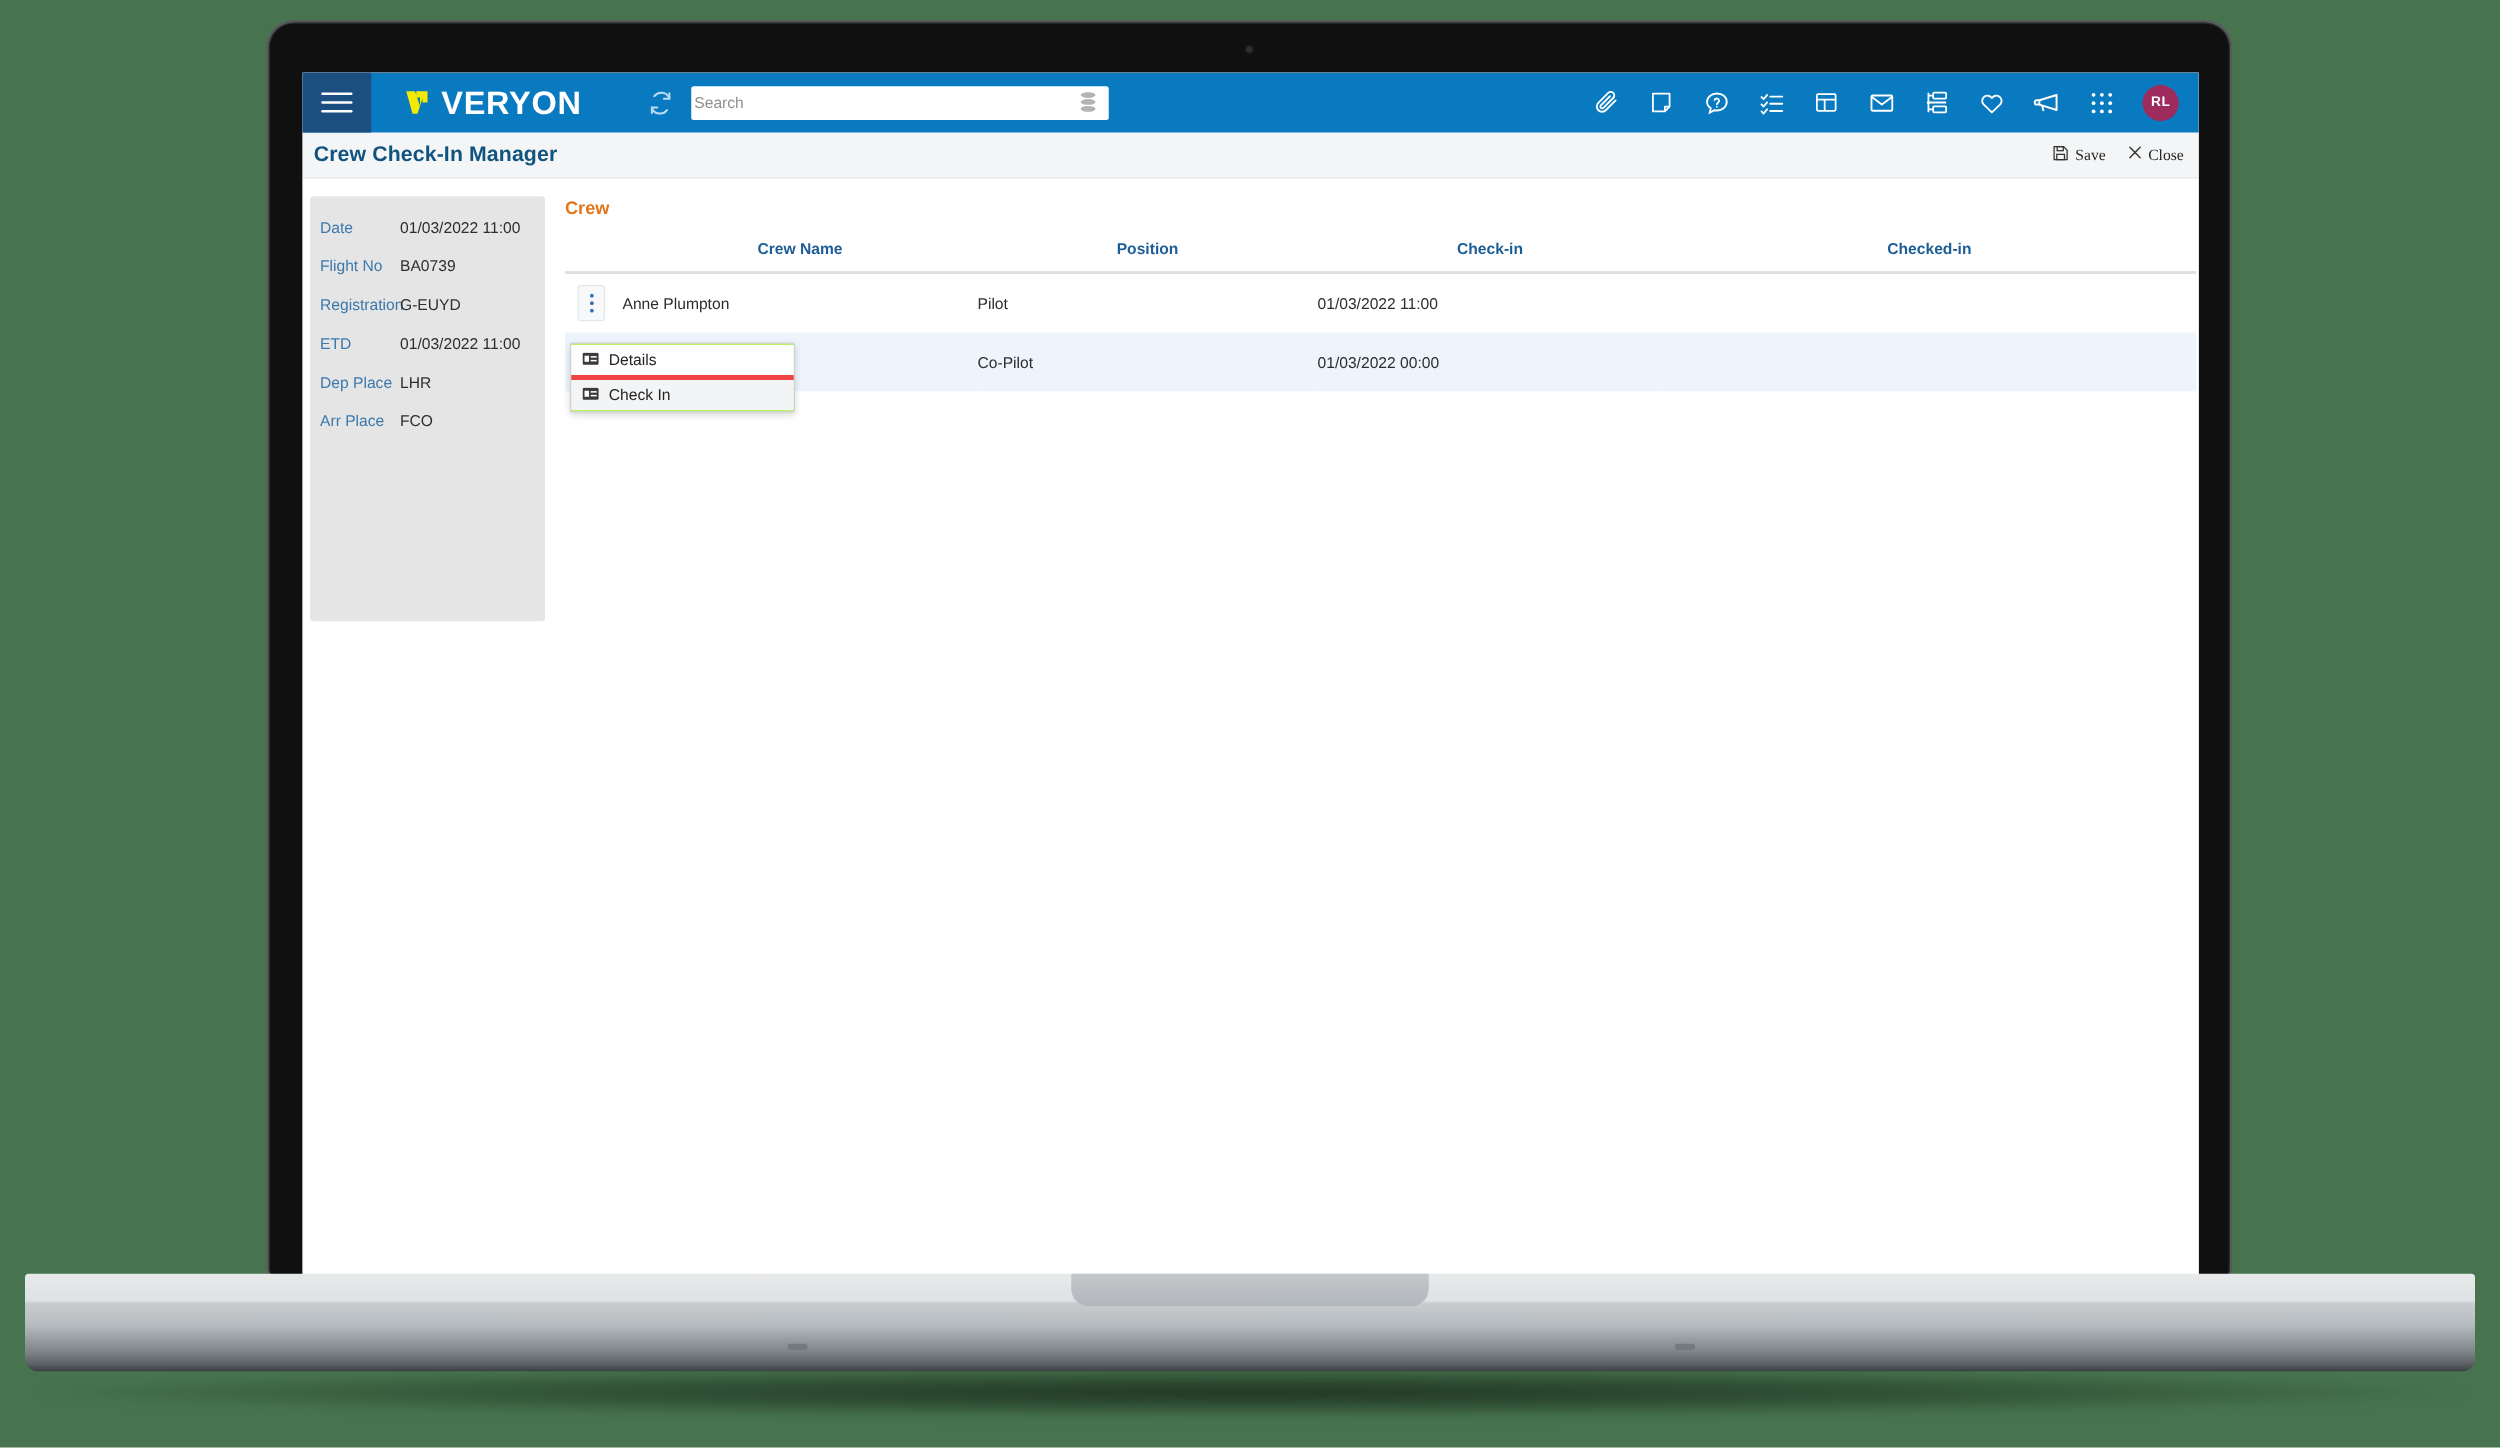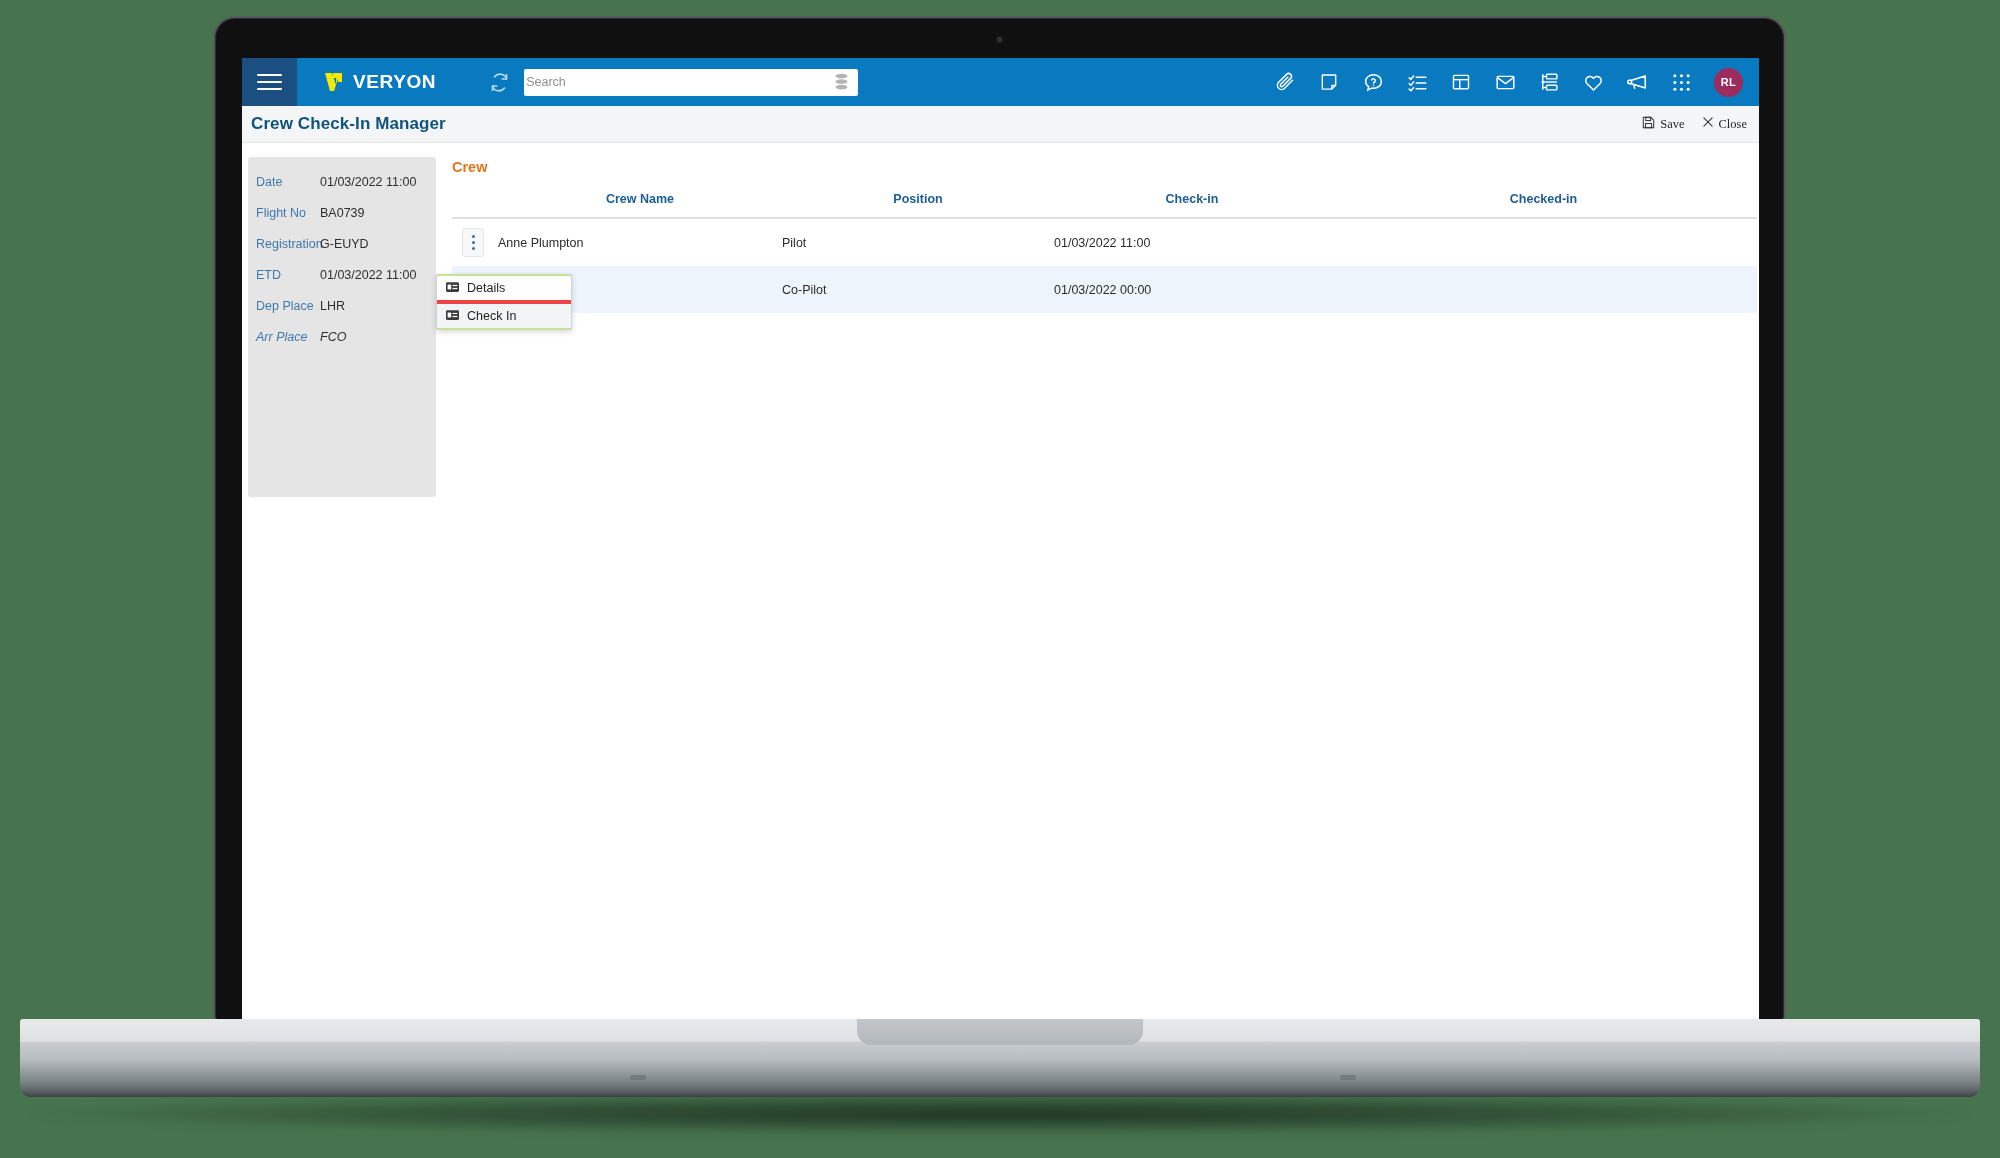--- a/index.html
+++ b/index.html
@@ -134,21 +134,21 @@
   .brand {
     display: flex;
     align-items: center;
     margin-left: 26px;
     gap: 6px;
     user-select: none;
   }
   .brand-mark { display: block; }
   .brand-text {
     color: #fff;
-    font-size: 19px;
+    font-size: 26px;
     font-weight: bold;
     letter-spacing: .6px;
   }
 
   .refresh-icon {
     margin-left: 53px;
     cursor: pointer;
     display: flex;
     align-items: center;
   }
@@ -260,21 +260,21 @@
     height: 340px;
     flex: none;
   }
   .side-row {
     display: flex;
     align-items: baseline;
     padding: 0 0 0 8px;
     margin-bottom: 17px;
     font-size: 12.5px;
   }
-  .side-row:last-child { margin-bottom: 0; font-style: italic; }
+  .side-row:last-child { margin-bottom: 0; }
   .side-label {
     color: #3d79ac;
     width: 64px;
     flex: none;
   }
   .side-value { color: #2e2e2e; }
 
   .main-area {
     flex: 1;
     padding-left: 16px;
@@ -335,23 +335,23 @@
   .kebab-btn i {
     display: block;
     width: 3px; height: 3px;
     border-radius: 50%;
     background: #2f6fad;
   }
 
   
   .ctx-menu {
     position: absolute;
-    left: 0;
+    left: 20px;
     top: 117px;
-    width: 136px;
+    width: 180px;
     background: #bef264;
     border: 1px solid #cfd2d5;
     border-radius: 2px;
     box-shadow: 0 2px 6px rgba(0,0,0,.16);
     padding: 1px 0;
     z-index: 40;
   }
   .ctx-item {
     display: flex;
     align-items: center;

